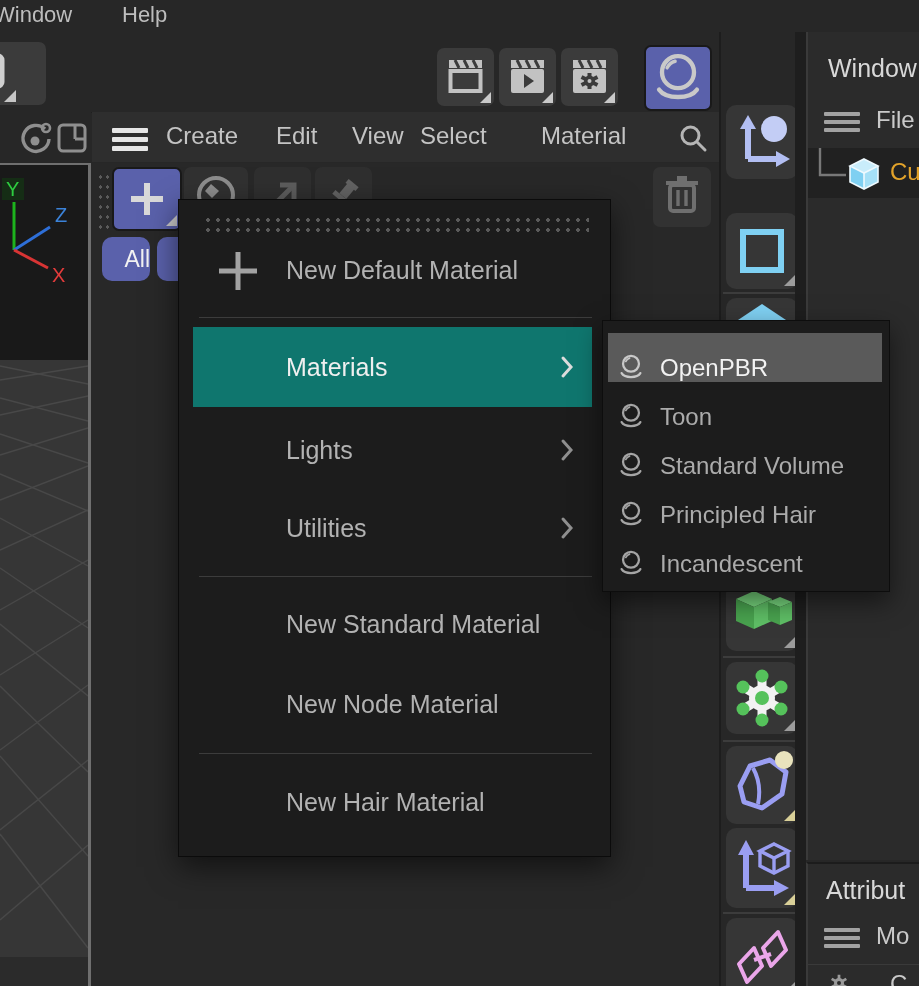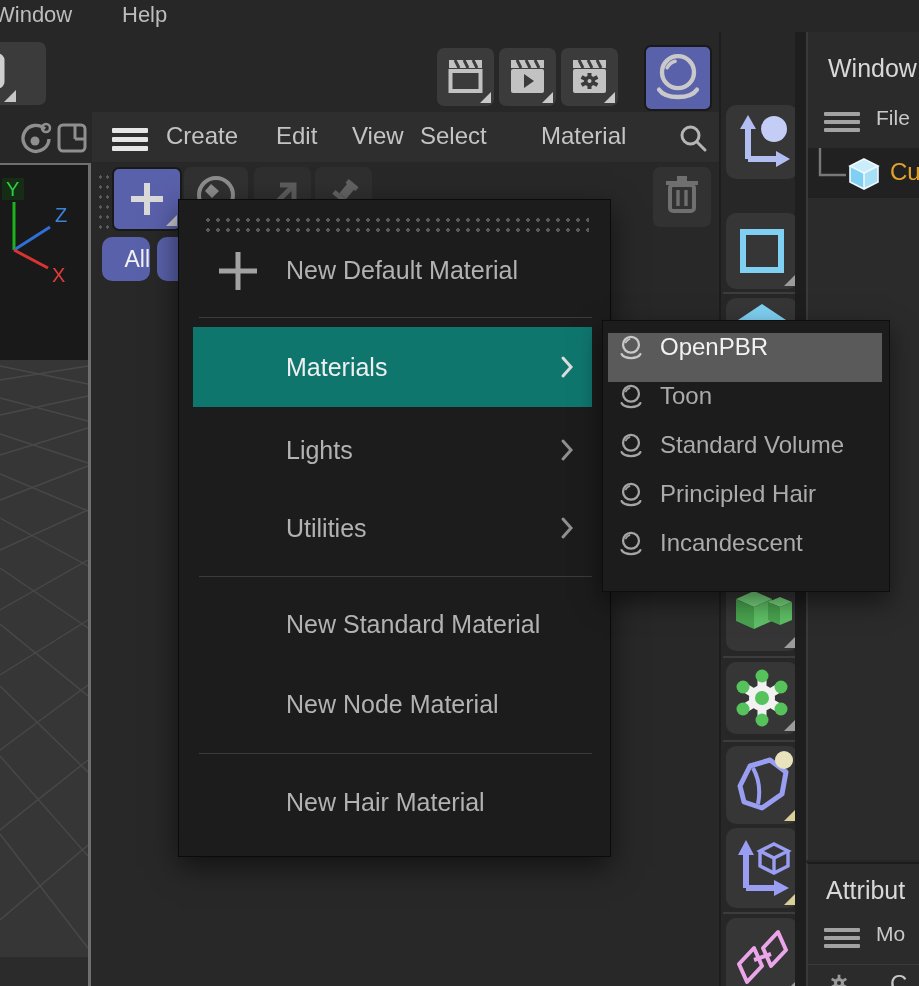--- a/index.html
+++ b/index.html
@@ -46,21 +46,21 @@
   .sidebar{left:719px;top:32px;width:81px;height:954px;background:#272727;border-left:2px solid #1d1d1d;}
   .sbtn{position:absolute;left:5px;width:72px;background:#363636;border-radius:10px;}
   .sep{position:absolute;left:2px;width:77px;height:0;border-top:2px solid #3c3c3c;}
 
   
   .rgap{left:795px;top:32px;width:11px;height:954px;background:#1e1e1e;}
   .objpanel{left:806px;top:32px;width:113px;height:828px;background:#2b2b2b;border-left:2px solid #3a3a3a;overflow:hidden;}
   .attrpanel{left:806px;top:862px;width:113px;height:124px;background:#2b2b2b;border-left:2px solid #3a3a3a;
              border-top:2px solid #1c1c1c;overflow:hidden;}
   .ptitle{position:absolute;font-size:25px;color:#d8d8d8;white-space:nowrap;}
-  .pmenutext{position:absolute;font-size:21px;color:#c9c9c9;white-space:nowrap;}
+  .pmenutext{position:absolute;font-size:24px;color:#c9c9c9;white-space:nowrap;}
   .treerow{position:absolute;left:0;width:113px;height:50px;background:#212121;}
   .orangetxt{color:#e3a32a;font-size:24px;white-space:nowrap;}
 
   
   .burger{display:inline-block;}
   .burger i{display:block;height:4px;border-radius:1px;background:#a2a2a2;margin:4px 0;width:36px;}
   .burger.bright i{background:#e6e6e6;height:5px;}
 
   
   .ctxmenu{left:178px;top:199px;width:433px;height:658px;background:#1c1c1c;
@@ -69,21 +69,21 @@
   .mitem{position:absolute;left:14px;width:399px;display:flex;align-items:center;}
   .mitem .lbl{position:absolute;left:93px;font-size:25px;color:#b2b2b2;white-space:nowrap;}
   .mitem.hl{background:#0f766e;}
   .mitem.hl .lbl{color:#efefef;}
   .mitem .chev{position:absolute;right:18px;}
   .msep{position:absolute;left:20px;width:393px;border-top:1px solid #3c3c3c;}
 
   
   .submenu{left:602px;top:320px;width:288px;height:272px;background:#1c1c1c;
            border:1px solid #0d0d0d;box-shadow:0 10px 24px rgba(0,0,0,.5);box-sizing:border-box;}
-  .sitem{position:absolute;left:5px;width:274px;height:49px;display:flex;align-items:flex-start;}
+  .sitem{position:absolute;left:5px;width:274px;height:49px;display:flex;align-items:flex-end;}
   .sitem .ico{margin-left:8px;width:30px;height:30px;flex:0 0 30px;}
   .sitem .lbl{margin-left:14px;font-size:24px;color:#ababab;white-space:nowrap;}
   .sitem.hl{background:#5a5a5a;}
   .sitem.hl .lbl{color:#f2f2f2;}
 
   svg{display:block;}
 </style>
 </head>
 <body>
 

